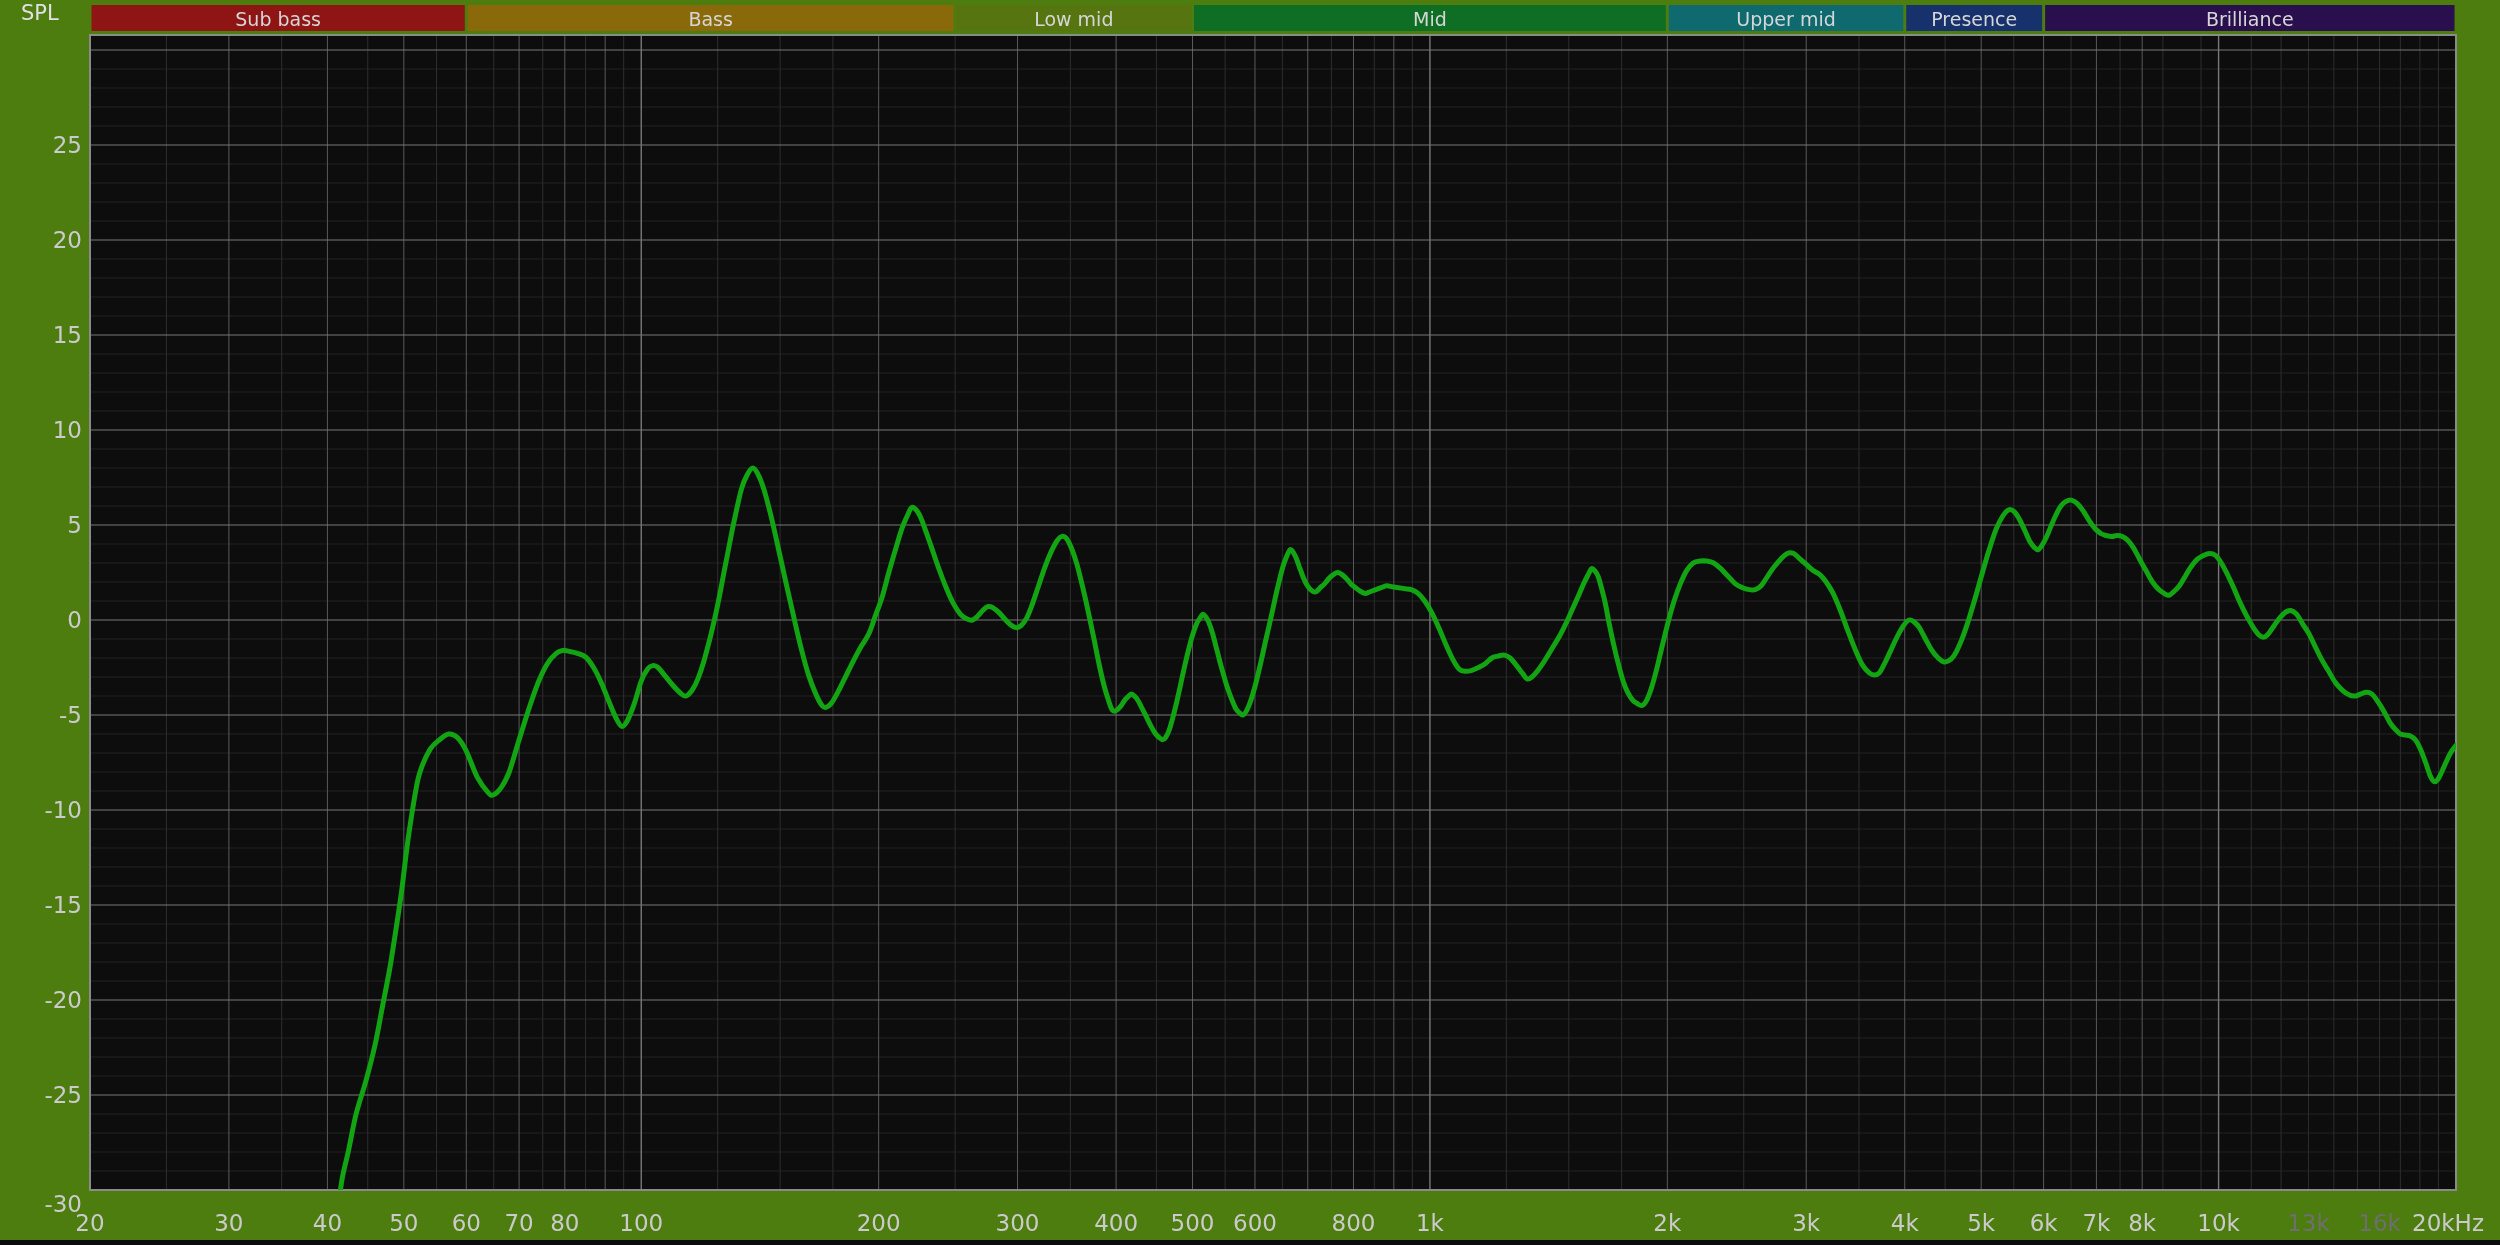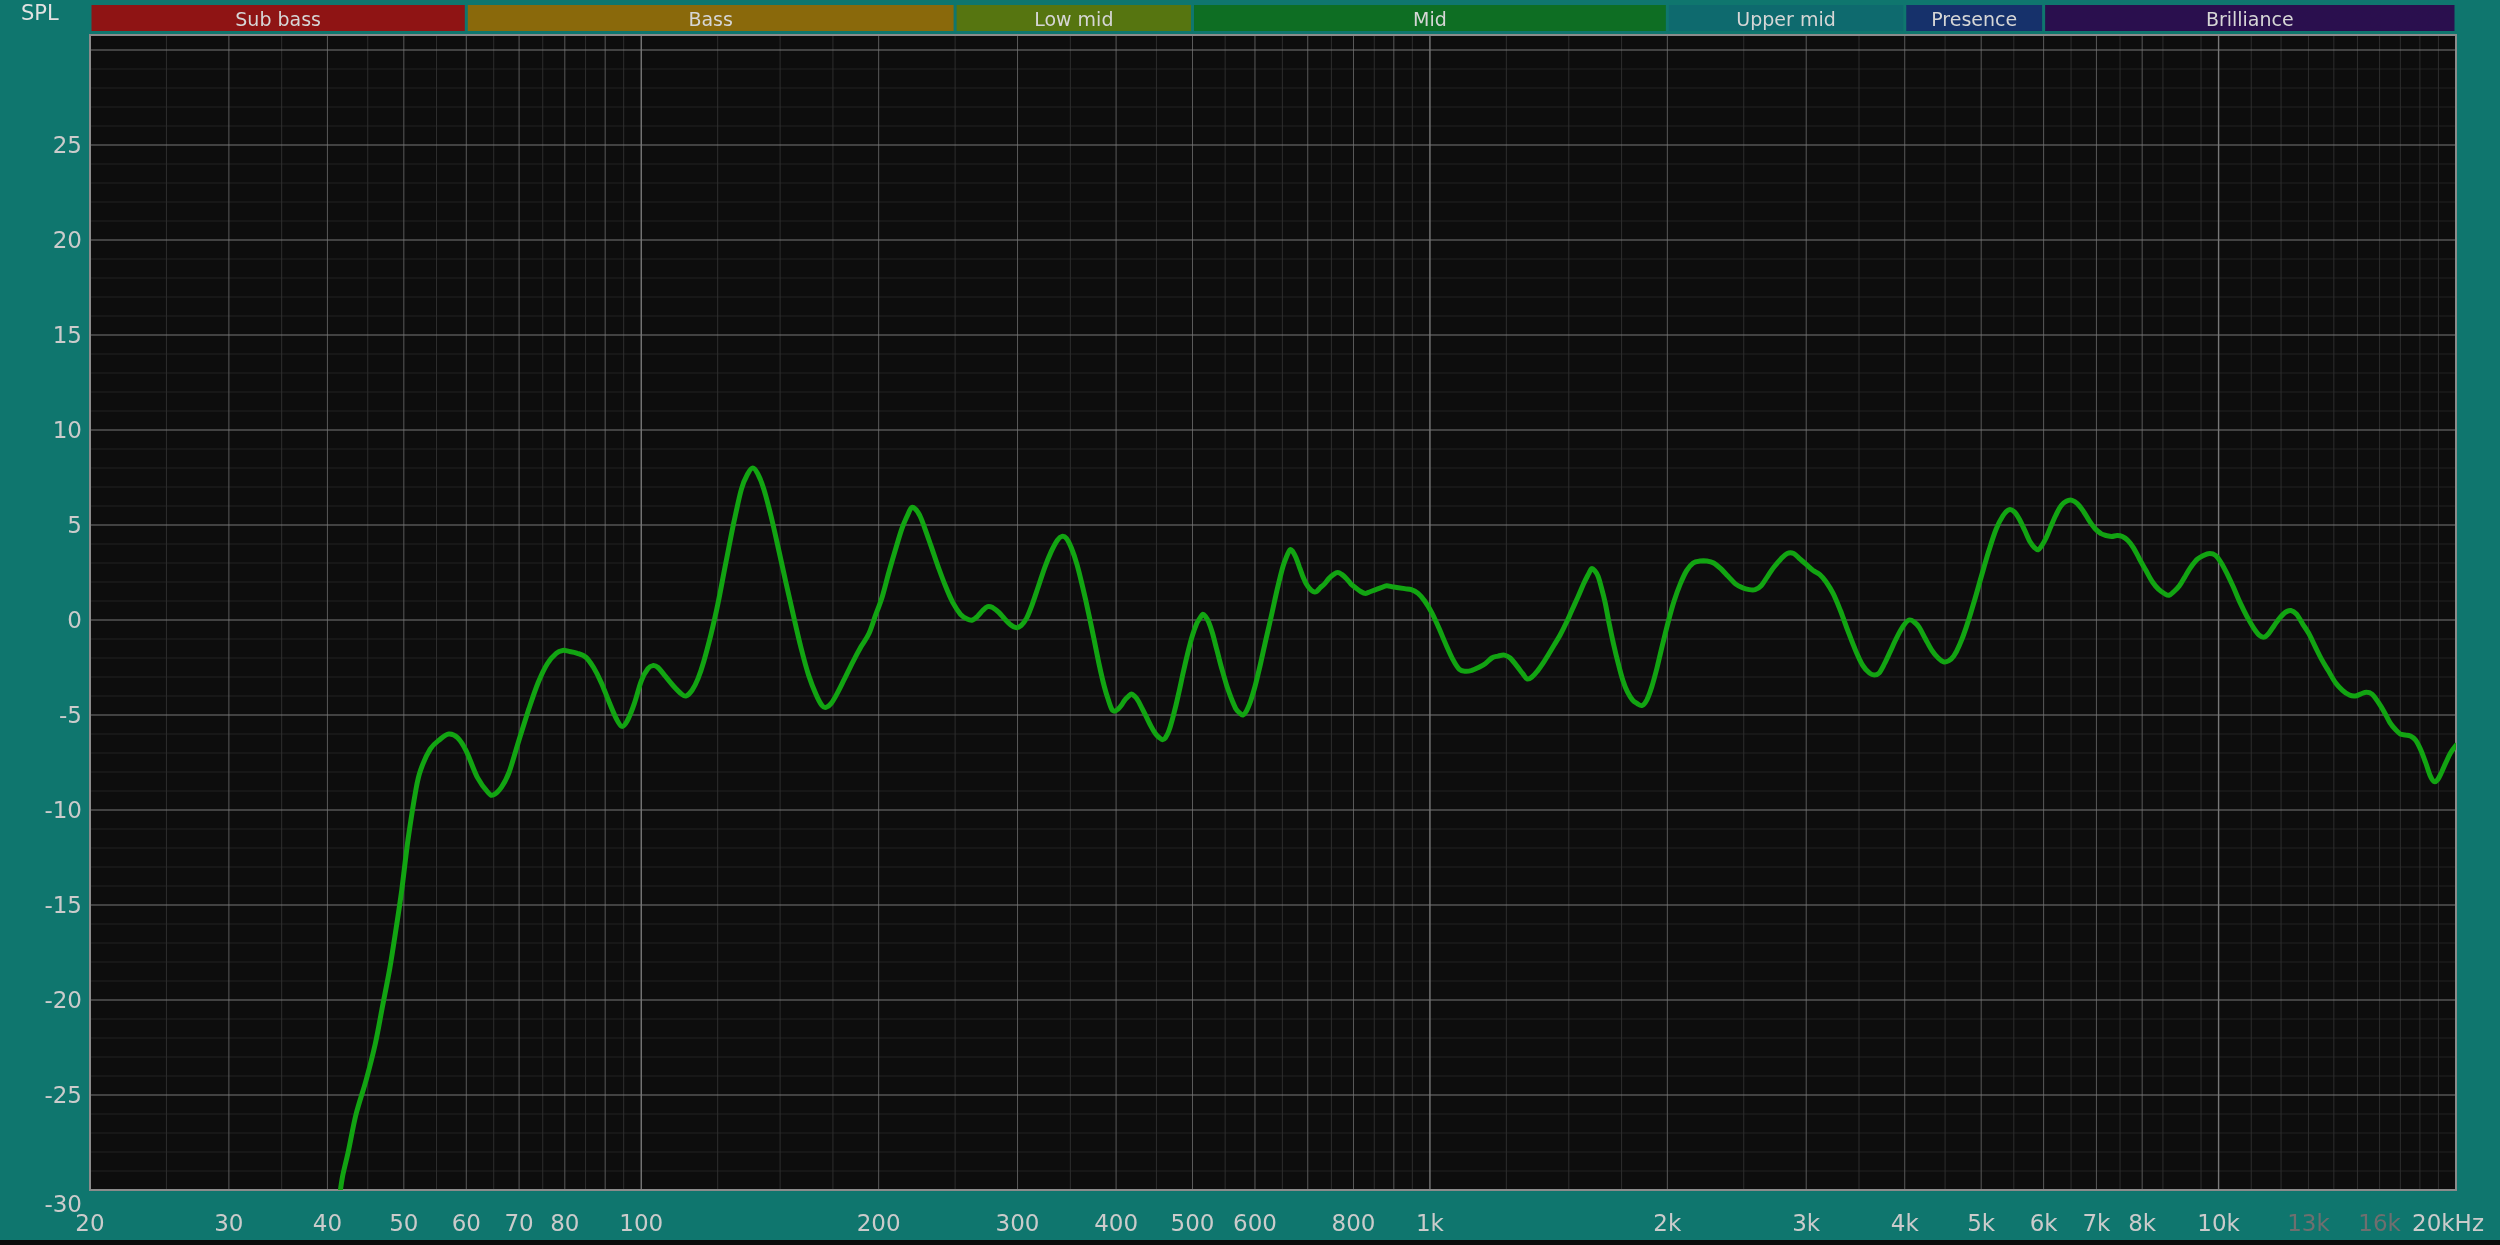--- a/index.html
+++ b/index.html
@@ -1,16 +1,16 @@
 <!DOCTYPE html>
 <html><head>
 <meta charset="utf-8">
 <style>
   html,body{margin:0;padding:0;background:#0b0b0b;}
-  #stage{position:relative;width:2500px;height:1240px;background:#0f766e;overflow:hidden;
+  #stage{position:relative;width:2500px;height:1240px;background:#4d7c0f;overflow:hidden;
          font-family:"DejaVu Sans","Liberation Sans",sans-serif;}
   #chart-svg{position:absolute;left:0;top:0;}
   #spl-label{position:absolute;left:21px;top:0px;font-size:21px;color:#e2e2e2;line-height:26px;}
 </style>
 </head>
 <body>
 
 <div id="stage">
   <div id="spl-label">SPL</div>
   <svg id="chart-svg" width="2500" height="1245" viewBox="0 0 2500 1245" xmlns="http://www.w3.org/2000/svg">

